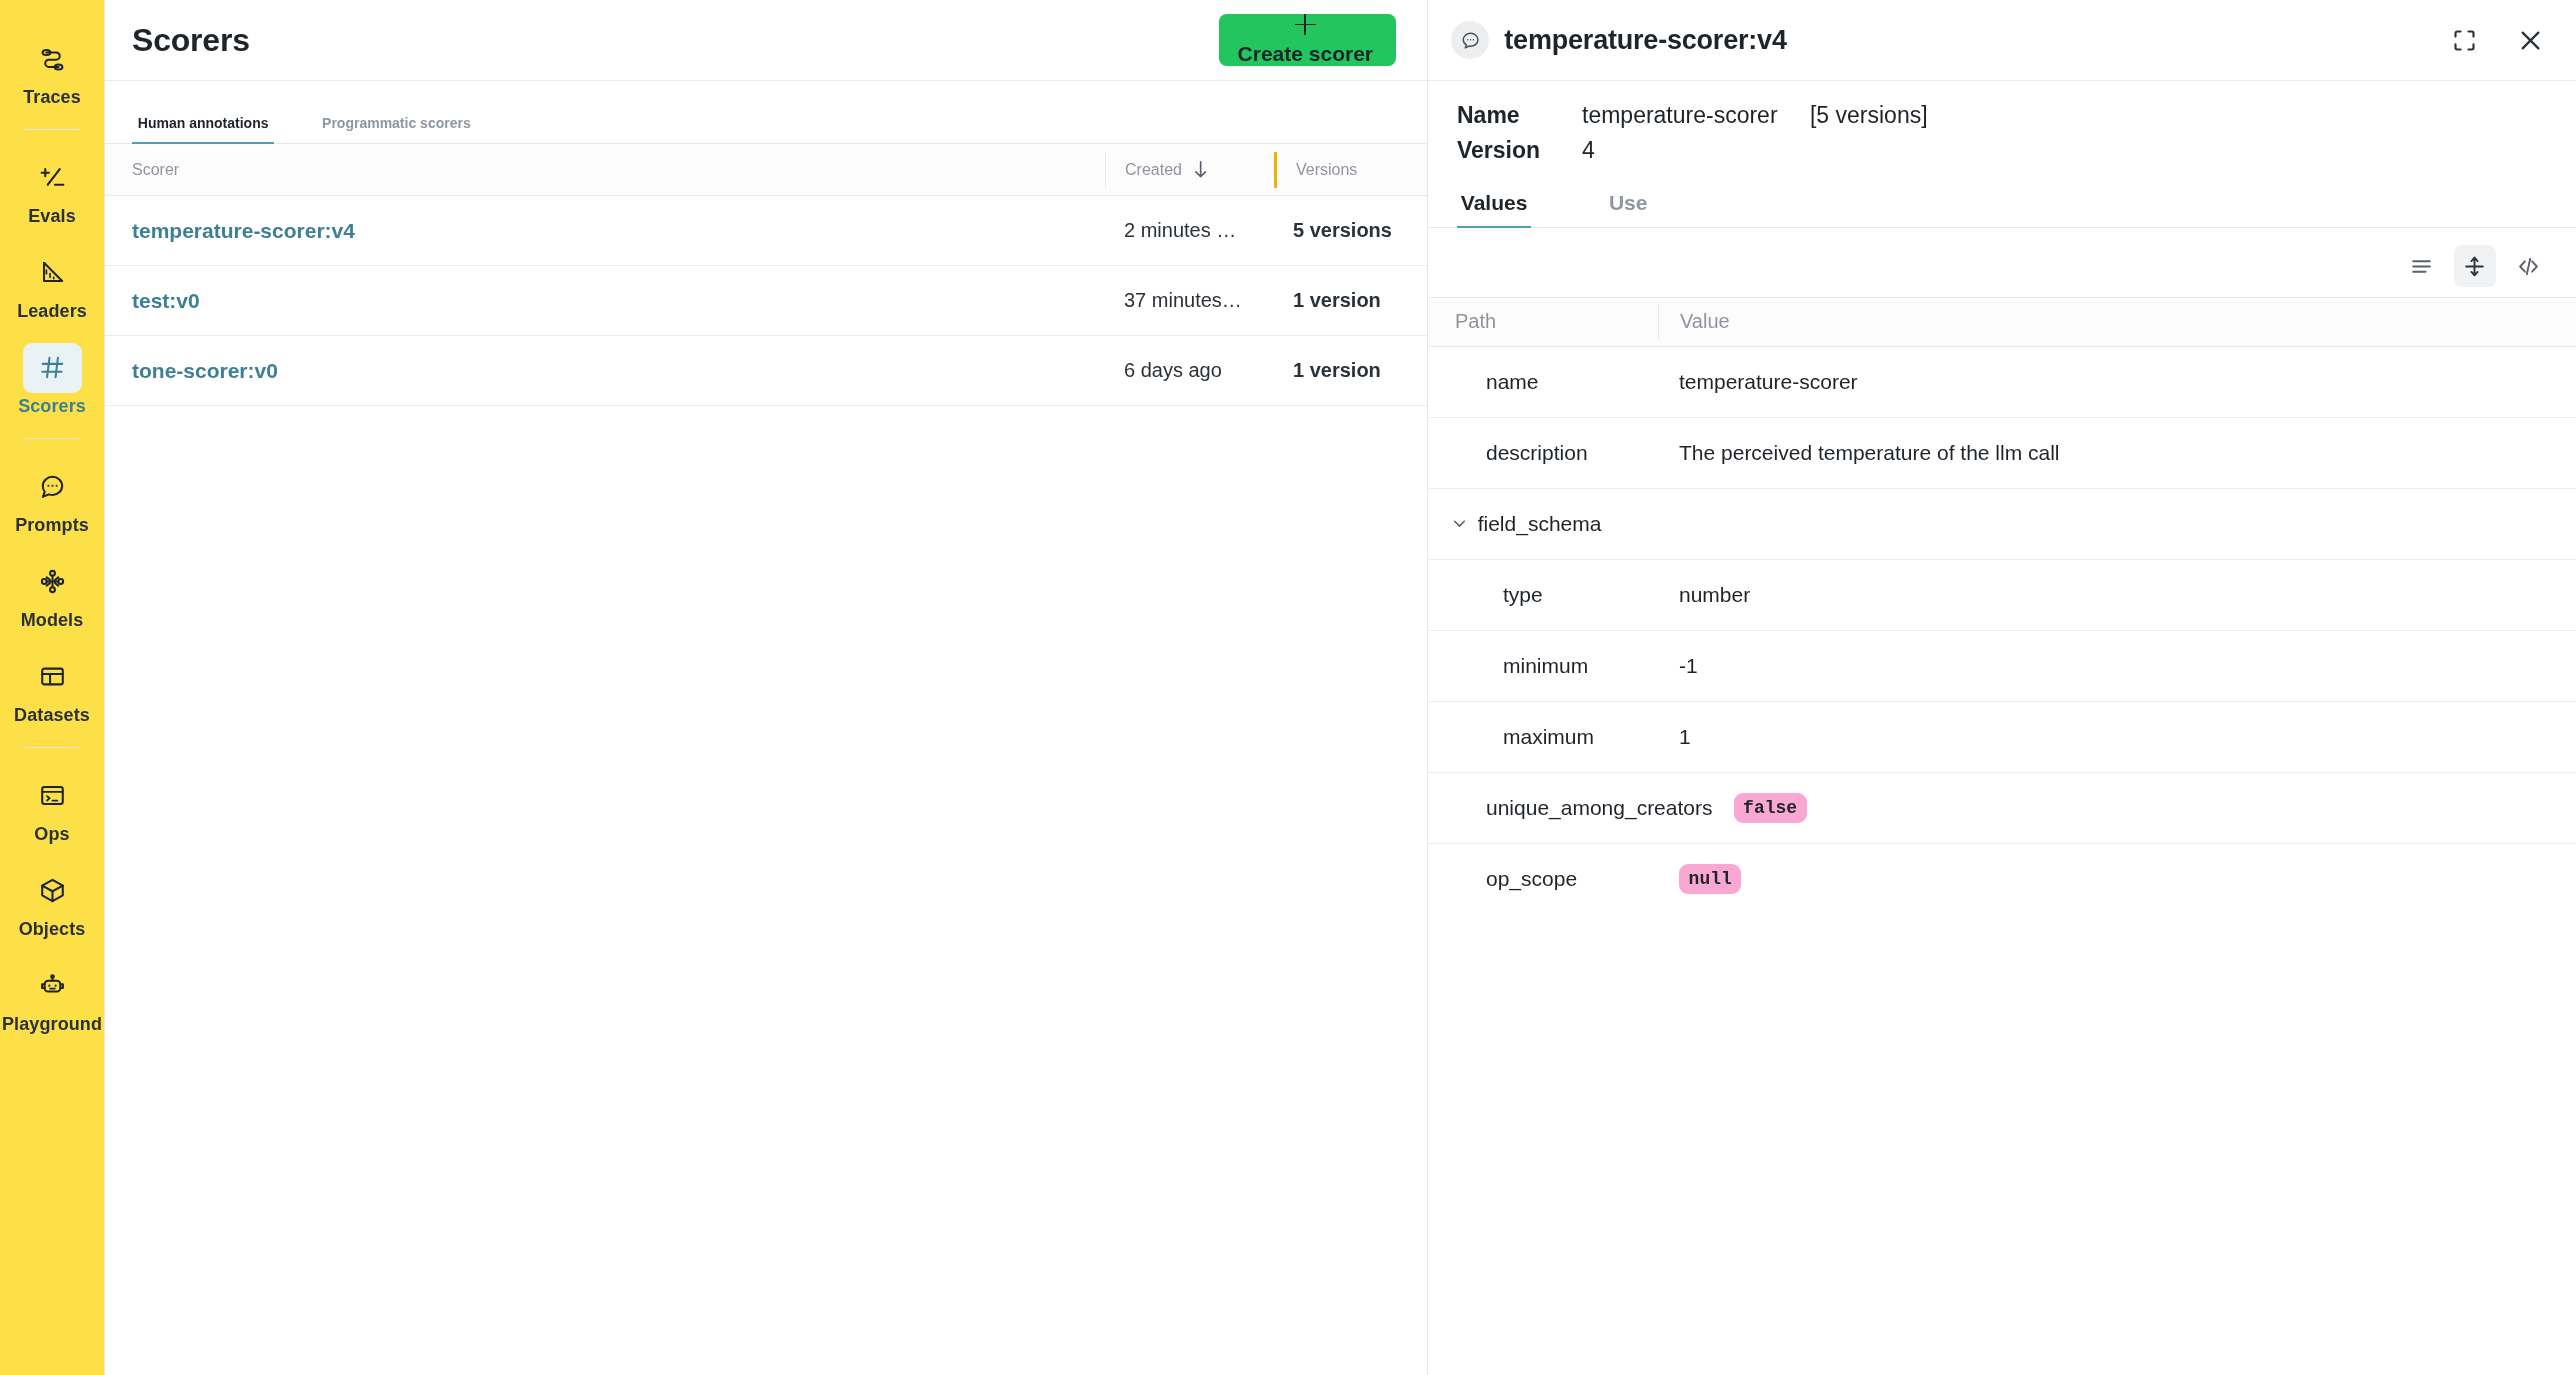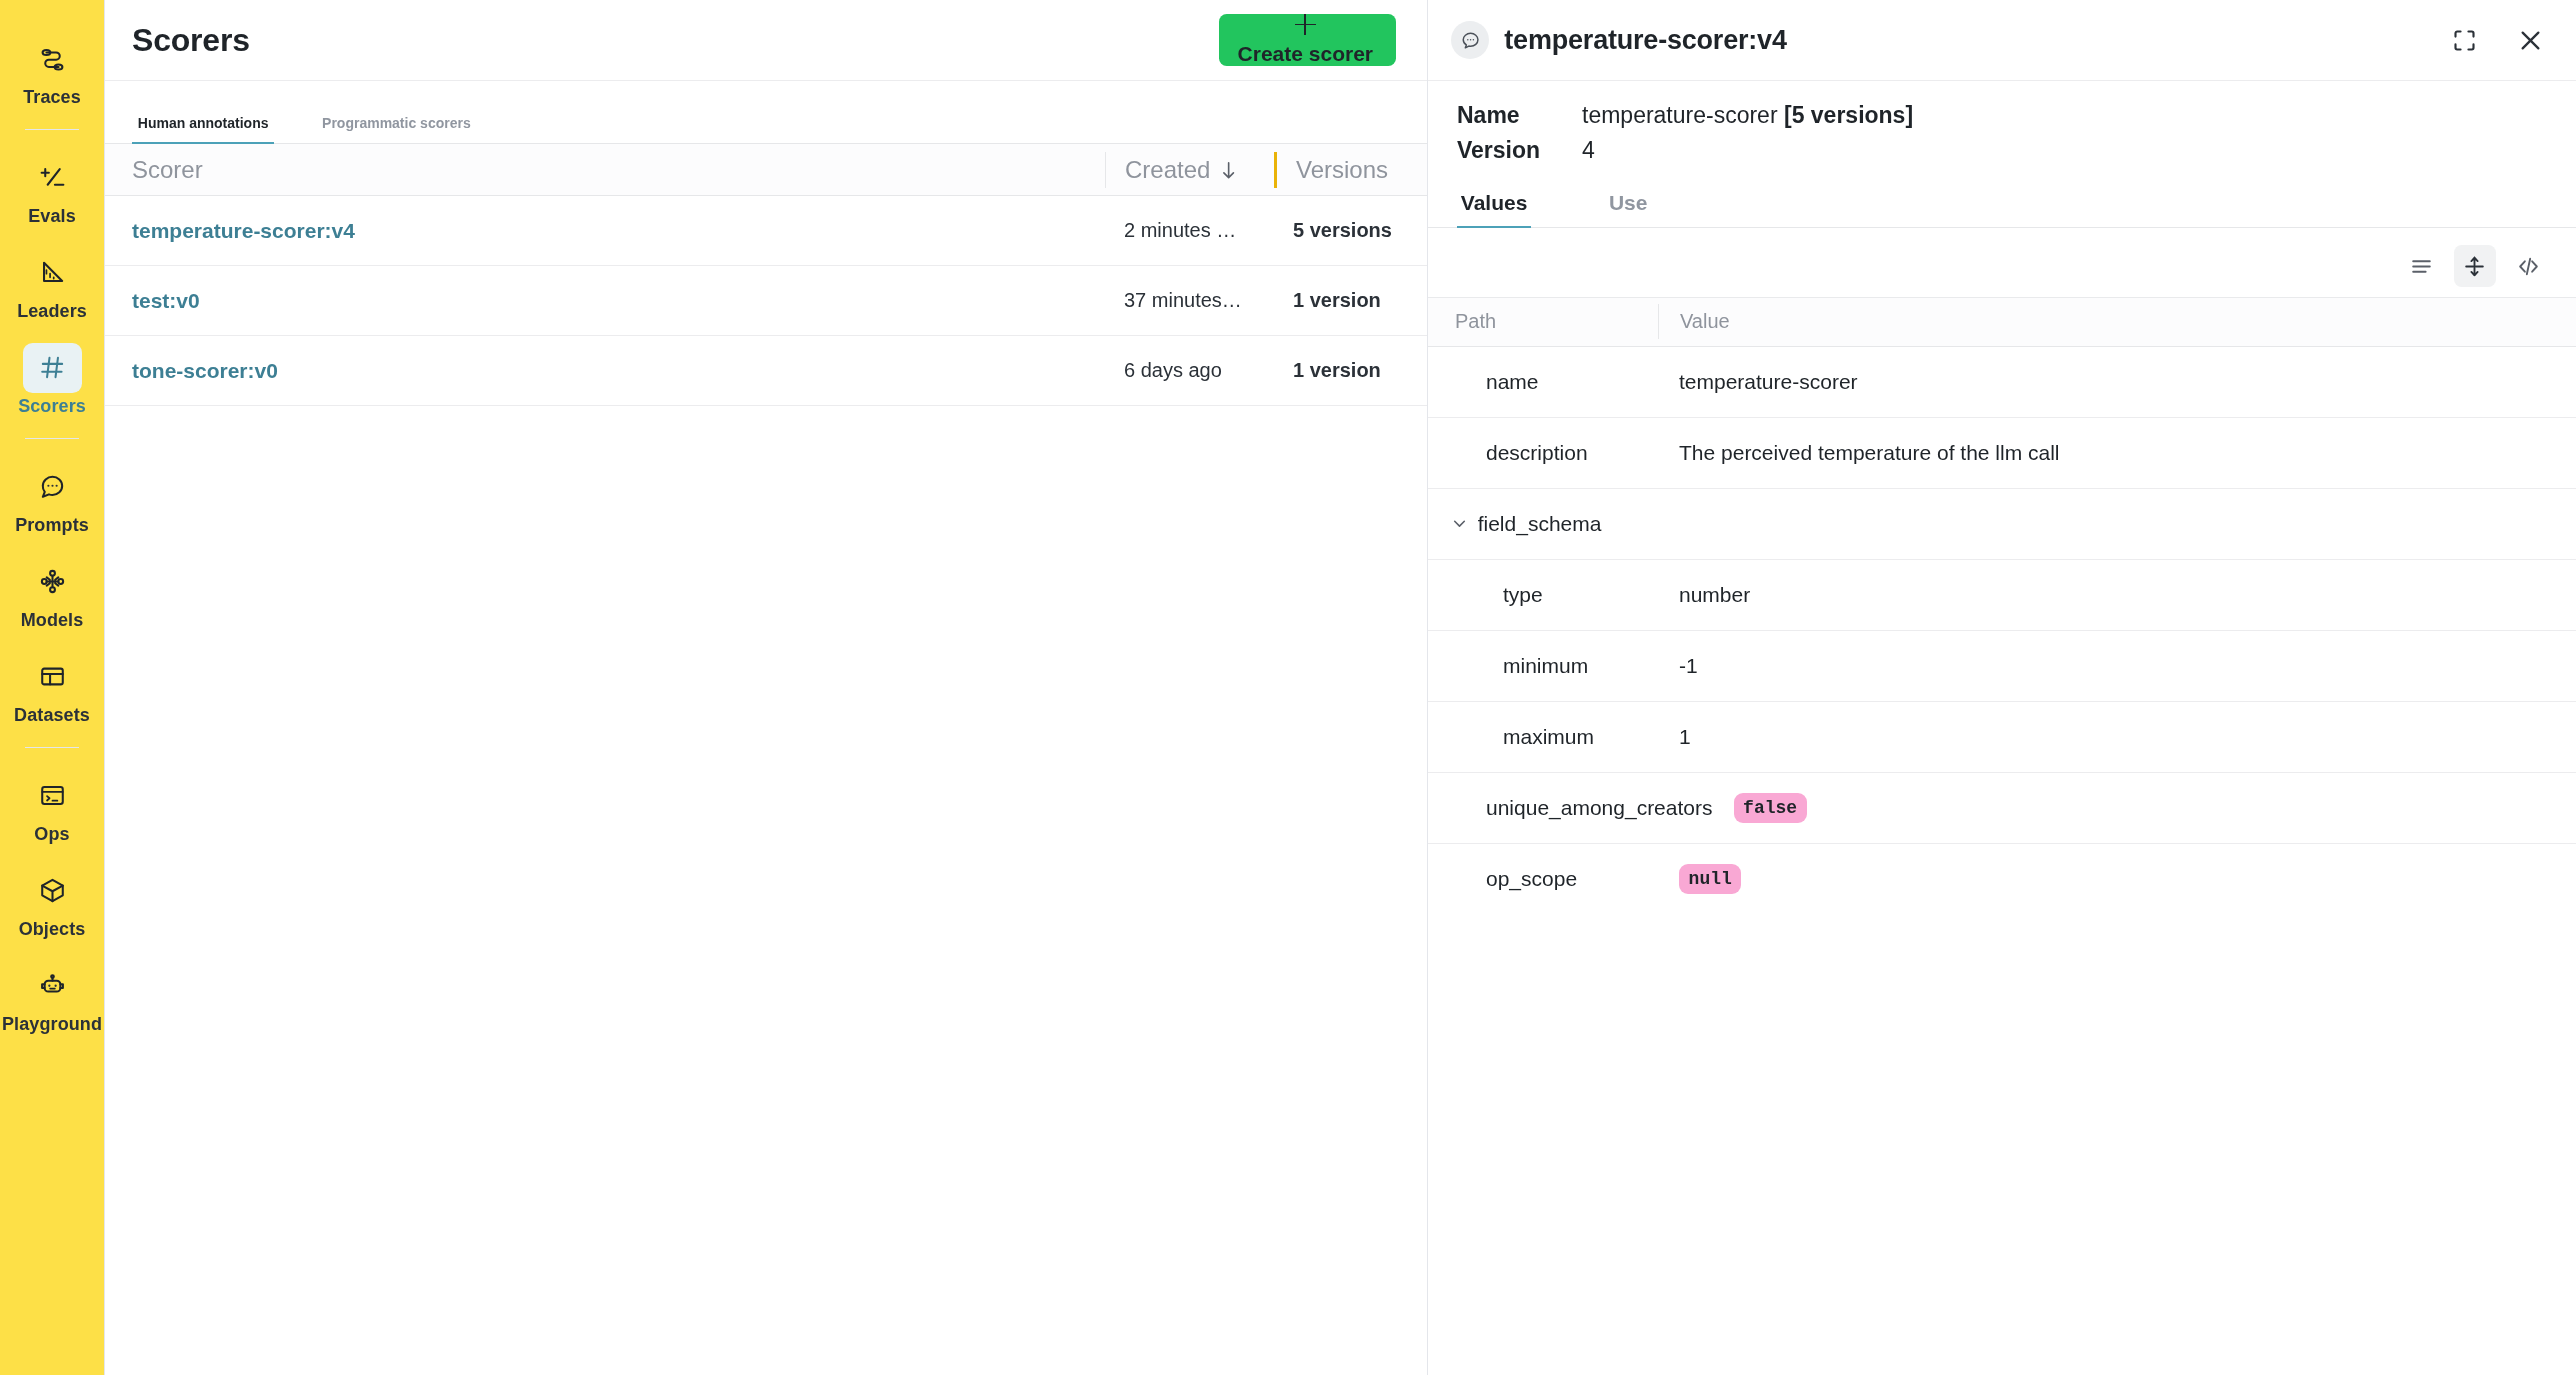--- a/index.html
+++ b/index.html
@@ -89,21 +89,21 @@
     position: relative; bottom: -1px;
   }
   .tab.active { color: #1f2429; border-bottom-color: #4ca1b8; }
 
   .tbl { width: 100%; }
   .tbl-head {
     display: flex; align-items: center;
     height: 52px;
     background: #fcfcfd;
     border-bottom: 1px solid #e6e7e9;
-    font-size: 24px; color: #8f949d;
+    font-size: 16px; color: #8f949d;
   }
   .col-scorer { flex: 1 1 auto; padding-left: 27px; }
   .col-created {
     flex: 0 0 169px; display: flex; align-items: center; gap: 9.6px;
     padding-left: 19px; border-left: 1px solid #e6e7e9; height: 36px;
   }
   .col-versions {
     flex: 0 0 153px; padding-left: 19px;
     border-left: 3px solid #eab308; height: 36px; display:flex; align-items:center;
   }
@@ -142,21 +142,21 @@
   .drawer-title {
     font-size: 27px; font-weight: 700; color: #1f2429; letter-spacing: -0.2px;
   }
   .drawer-header-actions { margin-left: auto; display: flex; align-items: center; gap: 33px; }
   .hdr-btn { width: 33px; height: 33px; display:flex; align-items:center; justify-content:center; cursor: pointer; background:none; border:none; padding:0; }
 
   .drawer-meta { padding: 21px 29px 0 29px; }
   .meta-row { display: flex; align-items: baseline; margin-bottom: 7.7px; }
   .meta-label { flex: 0 0 125px; font-size: 23px; font-weight: 700; color: #1f2429; }
   .meta-value { font-size: 23px; color: #1f2429; }
-  .meta-value b { font-weight: 700; }
+  .meta-value b { font-weight: 400; margin-left: 26px; }
 
   .drawer-tabs {
     display: flex; align-items: flex-end;
     padding: 19px 29px 0 29px;
     border-bottom: 1px solid #e6e7e9;
     gap: 36px;
   }
   .dtab {
     font-size: 21px; font-weight: 600; color: #9096a0;
     padding: 0 3.8px 10.5px 3.8px; margin-right: 38px; cursor: pointer;

